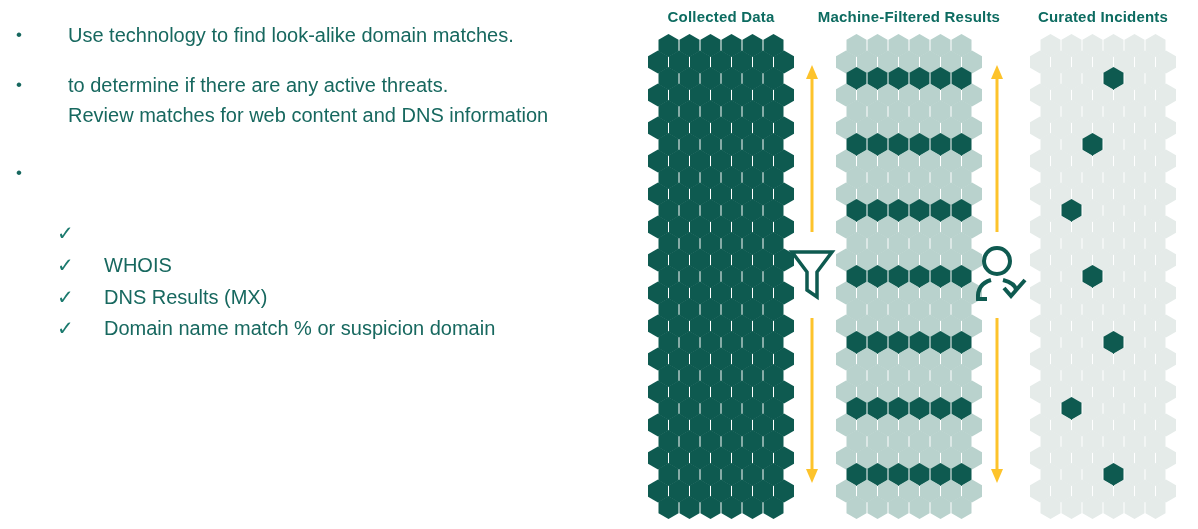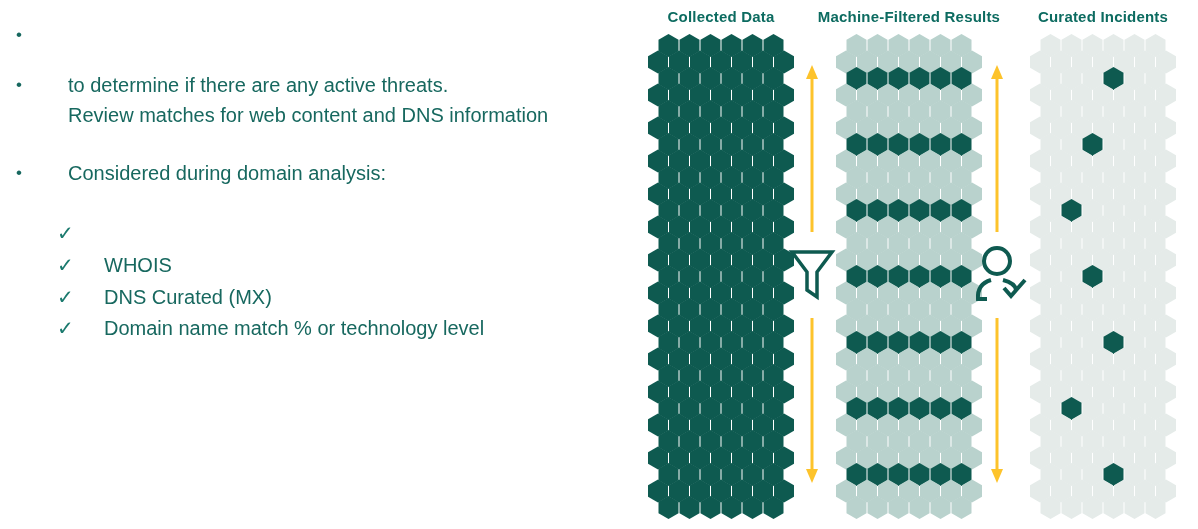--- a/index.html
+++ b/index.html
@@ -20,51 +20,51 @@
 
   svg.diagram{position:absolute;left:630px;top:0;}
 </style>
 </head>
 <body>
 
 <div class="slide" style="color: rgb(23, 104, 95);">
 
   <div class="bullet-row" style="top:20px">
     <span class="dot">•</span>
+    <div class="bullet-text">
+      <div>Use technology to find look-alike domain matches.</div>
+    </div>
   </div>
 
   <div class="bullet-row" style="top:70px">
     <span class="dot">•</span>
     <div class="bullet-text">
       <div>to determine if there are any active threats.</div>
       <div>Review matches for web content and DNS information</div>
     </div>
   </div>
 
   <div class="bullet-row" style="top:158px">
     <span class="dot">•</span>
-    <div class="bullet-text">
-      <div>Considered during domain analysis:</div>
-    </div>
   </div>
 
   <div class="check-row" style="top:220px">
     <span class="check" style="color: rgb(27, 122, 110);">✓</span>
   </div>
   <div class="check-row" style="top:252px">
     <span class="check" style="color: rgb(27, 122, 110);">✓</span>
     <div class="check-text">WHOIS</div>
   </div>
   <div class="check-row" style="top:284px">
     <span class="check" style="color: rgb(27, 122, 110);">✓</span>
-    <div class="check-text">DNS Curated (MX)</div>
+    <div class="check-text">DNS Results (MX)</div>
   </div>
   <div class="check-row" style="top:315px">
     <span class="check" style="color: rgb(27, 122, 110);">✓</span>
-    <div class="check-text">Domain name match % or technology level</div>
+    <div class="check-text">Domain name match % or suspicion domain</div>
   </div>
 
   <div class="col-header" style="left: 721px; color: rgb(12, 107, 96);">Collected Data</div>
   <div class="col-header" style="left: 909px; color: rgb(12, 107, 96); text-align: center;">Machine-Filtered Results</div>
   <div class="col-header" style="left: 1103px; color: rgb(12, 107, 96);">Curated Incidents</div>
 
   <svg class="diagram" viewBox="630 0 568 529" width="568" height="529">
 
     <g id="hex-col-0">
         <polygon points="668.5,34 678.5,39.75 678.5,51.25 668.5,57 658.5,51.25 658.5,39.75" fill="#0E5A50"></polygon>

